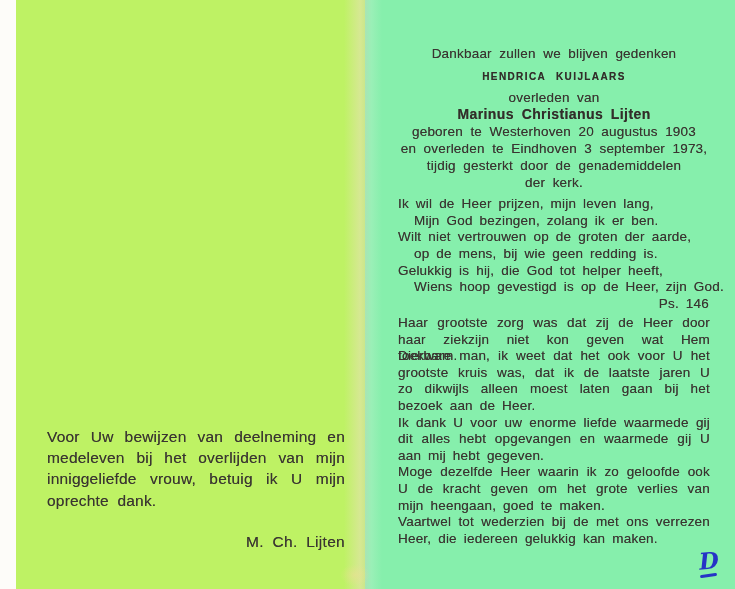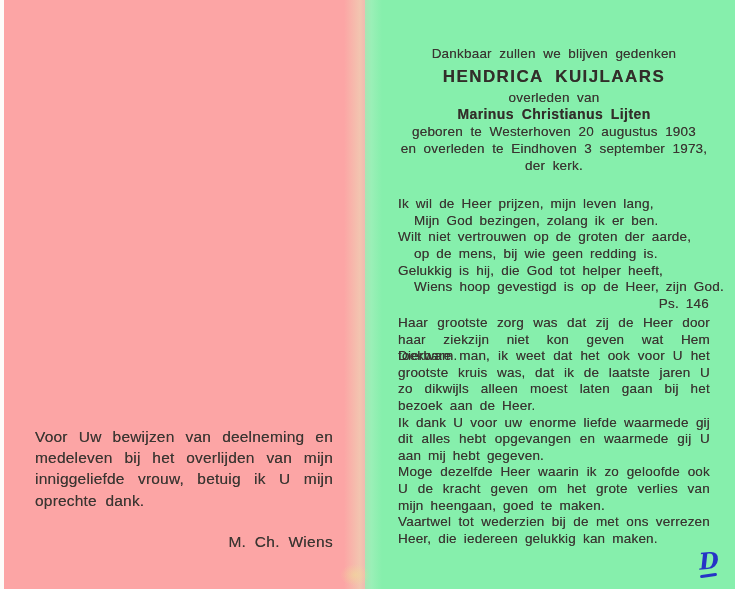--- a/index.html
+++ b/index.html
@@ -8,21 +8,21 @@
     background: #fdfcf9;
     font-family: "Liberation Sans", sans-serif;
   }
   .scan {
     position: relative; width: 735px; height: 589px;
     background: #fdfcf9; overflow: hidden;
     color: #3a3531;
     text-shadow: 0 0 0.35px rgba(58,53,49,0.65);
   }
   .page { position: absolute; top: 0; height: 589px; }
-  .page-left  { left: 4px;    width: 365px; background: #fca5a5; }
+  .page-left  { left: 16px;    width: 365px; background: #bef264; }
   .page-right { left: 365px; width: 370px; background: #86efac; }
 
   
   .fold {
     position: absolute; left: 344px; top: 0; width: 38px; height: 589px; z-index: 3;
     background: linear-gradient(90deg,
       rgba(238,230,200,0) 0%,
       rgba(234,224,185,0.55) 42%,
       rgba(219,213,193,0.40) 57%,
       rgba(246,243,233,0.18) 72%,
@@ -45,21 +45,21 @@
     position: absolute; left: 31px; top: 533px; width: 298px;
     font-size: 15.5px; text-align: right; letter-spacing: 0.3px; word-spacing: 4px;
   }
 
   
   .header {
     position: absolute; left: 23px; top: 46px; width: 332px;
     text-align: center; font-size: 13.5px; word-spacing: 3.5px; letter-spacing: 0.2px;
   }
   .h-intro    { height: 22px; line-height: 15px; }
-  .h-name     { height: 23px; line-height: 17px; font-weight: bold; font-size: 17px; letter-spacing: 1.4px; word-spacing: 6px; color: #322e2a; }
+  .h-name     { height: 23px; line-height: 17px; font-weight: bold; font-size: 10px; letter-spacing: 1.4px; word-spacing: 6px; color: #322e2a; }
   .h-relation { height: 16px; line-height: 14px; }
   .h-spouse   { height: 16.5px; line-height: 15px; font-weight: bold; font-size: 14px; letter-spacing: 0.4px; color: #322e2a; }
   .h-meta     { height: 17.2px; line-height: 15px; }
 
   .psalm {
     position: absolute; left: 33px; top: 196px; width: 313px;
     font-size: 13.5px; word-spacing: 3px; letter-spacing: 0.2px;
   }
   .psline { height: 16.7px; line-height: 16.7px; white-space: nowrap; }
   .indent { padding-left: 16px; }
@@ -95,32 +95,33 @@
 
 <div class="scan">
 
   <div class="page page-left">
     <div class="thanks">
       <div class="lline just">Voor Uw bewijzen van deelneming en</div>
       <div class="lline just">medeleven bij het overlijden van mijn</div>
       <div class="lline just">inniggeliefde vrouw, betuig ik U mijn</div>
       <div class="lline endl">oprechte dank.</div>
     </div>
-    <div class="sig">M. Ch. Wiens</div>
+    <div class="sig">M. Ch. Lijten</div>
   </div>
 
   <div class="page page-right">
 
     <div class="header">
       <div class="h-intro">Dankbaar zullen we blijven gedenken</div>
       <div class="h-name">HENDRICA KUIJLAARS</div>
       <div class="h-relation">overleden van</div>
       <div class="h-spouse">Marinus Christianus Lijten</div>
       <div class="h-meta">geboren te Westerhoven 20 augustus 1903</div>
       <div class="h-meta">en overleden te Eindhoven 3 september 1973,</div>
+      <div class="h-meta">tijdig gesterkt door de genademiddelen</div>
       <div class="h-meta">der kerk.</div>
     </div>
 
     <div class="psalm">
       <div class="psline">Ik wil de Heer prijzen, mijn leven lang,</div>
       <div class="psline indent">Mijn God bezingen, zolang ik er ben.</div>
       <div class="psline">Wilt niet vertrouwen op de groten der aarde,</div>
       <div class="psline indent">op de mens, bij wie geen redding is.</div>
       <div class="psline">Gelukkig is hij, die God tot helper heeft,</div>
       <div class="psline indent">Wiens hoop gevestigd is op de Heer, zijn God.</div>

